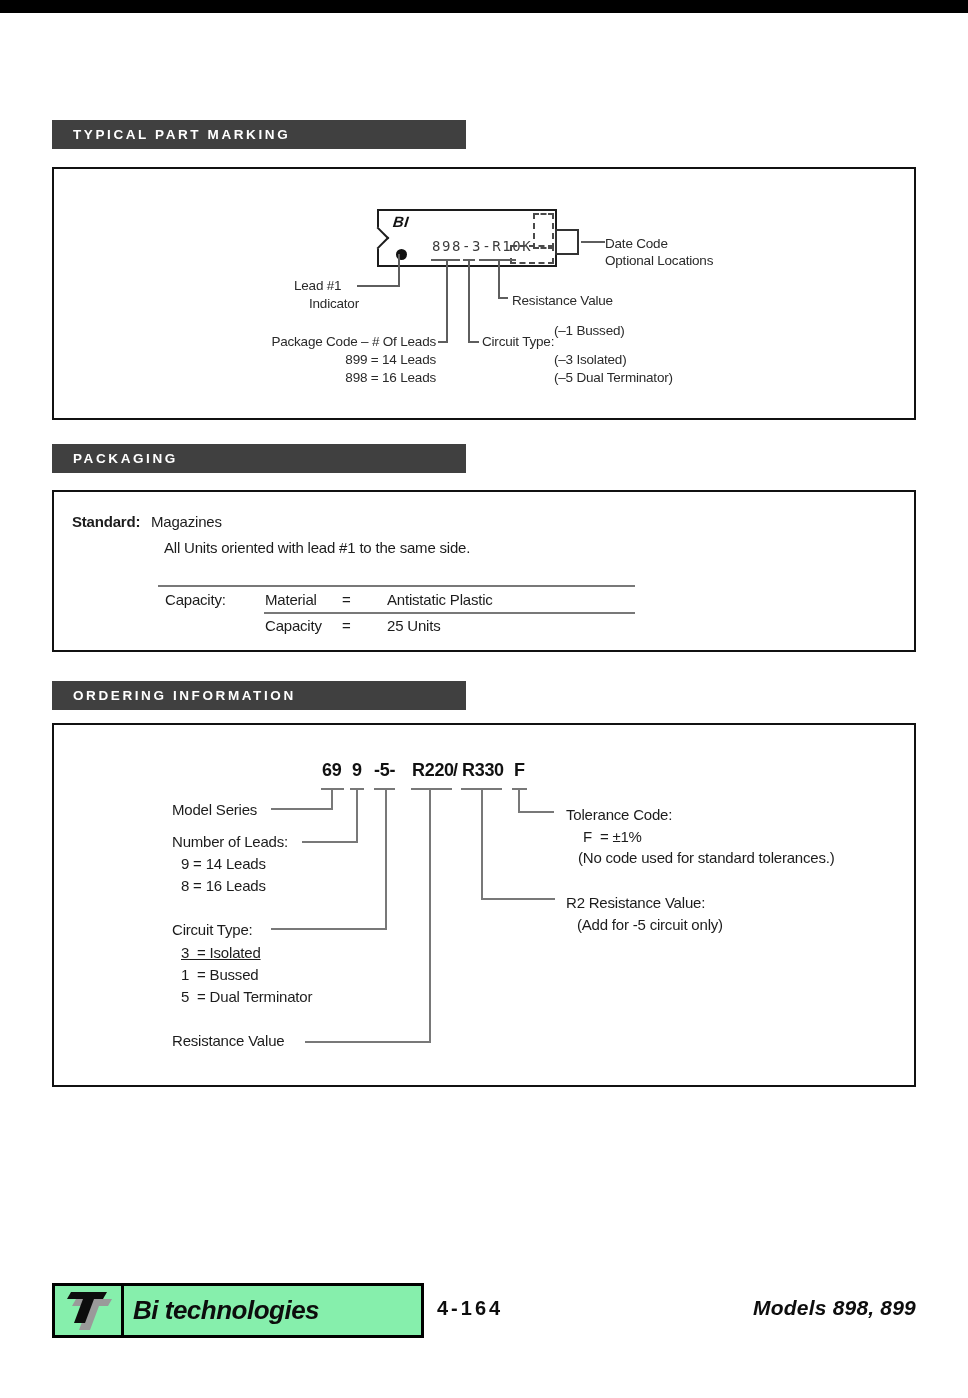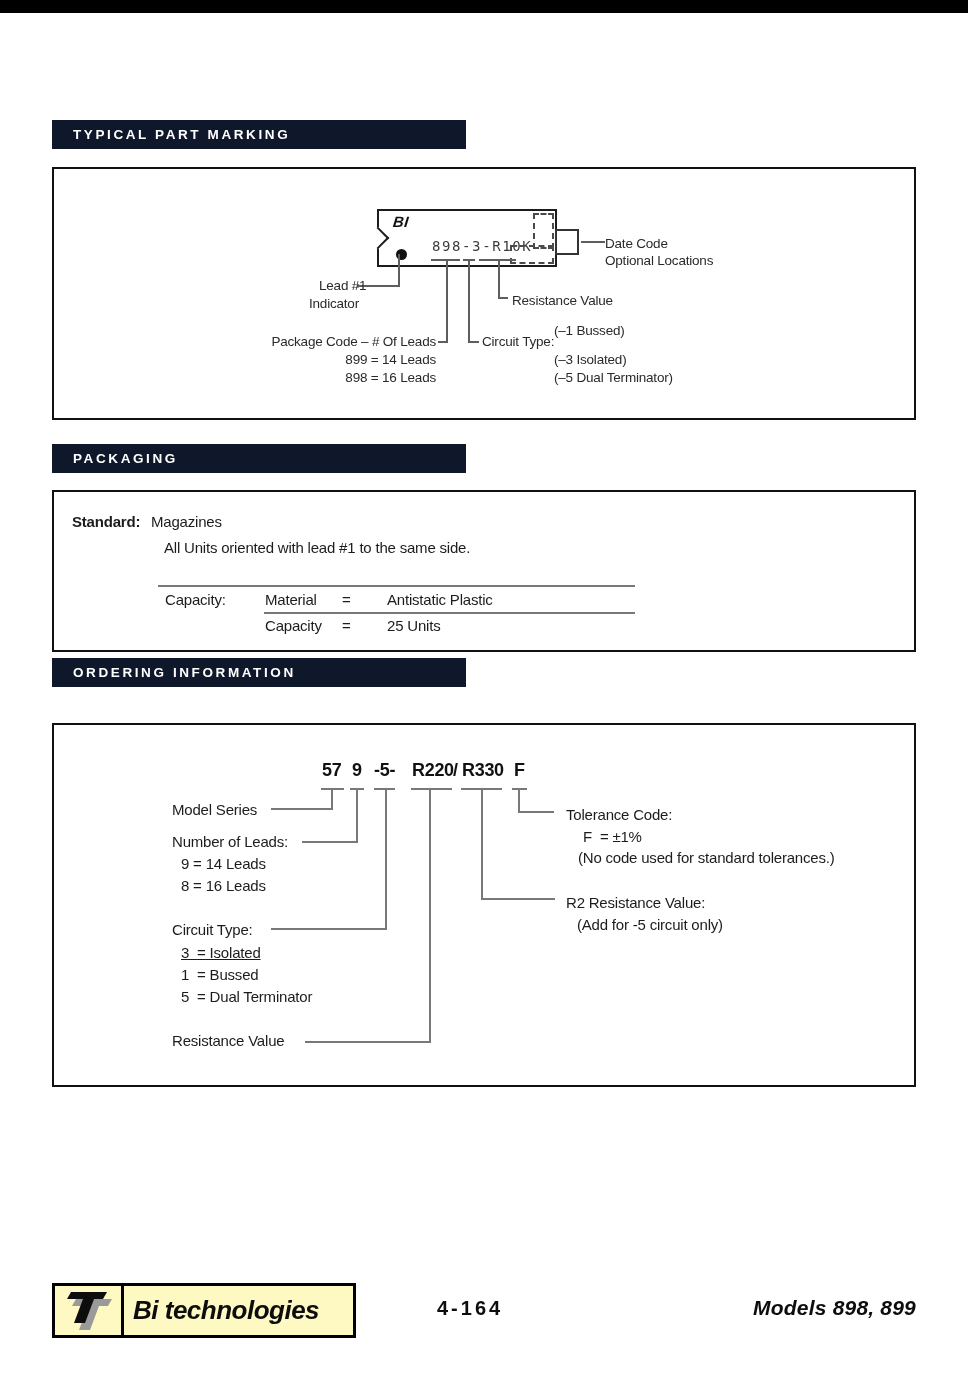--- a/index.html
+++ b/index.html
@@ -1,19 +1,19 @@
 <!DOCTYPE html>
 <html><head>
 <meta charset="utf-8">
 <style>
   html,body{margin:0;padding:0;background:#e8e8e8;}
   .page{position:relative;width:968px;height:1398px;background:#ffffff;
         font-family:"Liberation Sans",sans-serif;color:#1a1a1a;overflow:hidden;}
   .topbar{position:absolute;left:0;top:0;width:968px;height:13px;background:#000;}
-  .secbar{position:absolute;left:52px;width:414px;height:29px;background:#0f172a;
+  .secbar{position:absolute;left:52px;width:414px;height:29px;background:#404040;
           color:#fff;display:flex;align-items:center;padding-left:21px;box-sizing:border-box;
           font-weight:bold;font-size:13.5px;letter-spacing:2.6px;}
   .bigbox{position:absolute;left:52px;width:864px;border:2px solid #111;
           background:#fff;box-sizing:border-box;}
   .hline{position:absolute;height:2px;background:#5e5e5e;}
   .vline{position:absolute;width:2px;background:#5e5e5e;}
   .hline.lt,.vline.lt{background:#787878;}
   .dt{position:absolute;font-size:13.5px;color:#2a2a2a;white-space:nowrap;letter-spacing:-0.2px;}
   .ot{position:absolute;font-size:15px;color:#1c1c1c;white-space:nowrap;letter-spacing:-0.2px;}
   .pn{position:absolute;top:760px;font-weight:bold;font-size:18px;color:#111;
@@ -23,22 +23,22 @@
   .chip-notch{position:absolute;left:-9px;top:19px;width:14px;height:14px;background:#fff;
         border-top:2px solid #1c1c1c;border-right:2px solid #1c1c1c;transform:rotate(45deg);}
   .chip-logo{position:absolute;left:14px;top:2px;font-weight:900;font-style:italic;
         font-size:15px;letter-spacing:0.5px;transform:skewX(-6deg);color:#111;}
   .chip-dot{position:absolute;left:17px;top:38px;width:11px;height:11px;border-radius:50%;background:#111;}
   .chip-text{position:absolute;left:53px;top:27px;font-family:"DejaVu Sans Mono",monospace;
         font-size:14px;letter-spacing:1.6px;color:#3d3d3d;white-space:nowrap;}
   .dashbox{position:absolute;border:2px dashed #4a4a4a;background:transparent;box-sizing:border-box;}
   .tabbox{position:absolute;left:553px;top:227px;width:24px;height:26px;
         border:2px solid #333;background:#fff;box-sizing:border-box;}
-  .footbox{position:absolute;left:52px;top:1283px;width:304px;height:55px;
-        border:3px solid #000;box-sizing:border-box;background:#fef9c3;}
+  .footbox{position:absolute;left:52px;top:1283px;width:372px;height:55px;
+        border:3px solid #000;box-sizing:border-box;background:#86efac;}
   .footdiv{position:absolute;left:66px;top:0;width:3px;height:49px;background:#000;}
   .brand{position:absolute;left:78px;top:0;height:49px;display:flex;align-items:center;
         font-weight:900;font-style:italic;font-size:26px;letter-spacing:-0.5px;color:#0d0d0d;white-space:nowrap;}
   .pageno{position:absolute;left:437px;top:1297px;font-weight:900;font-size:20px;
         letter-spacing:3px;color:#0d0d0d;}
   .models{position:absolute;left:616px;top:1296px;width:300px;text-align:right;
         font-weight:900;font-style:italic;font-size:21px;letter-spacing:0.2px;color:#0d0d0d;white-space:nowrap;}
   .b{font-weight:bold;}
 </style>
 </head>
@@ -75,21 +75,21 @@
     <div class="hline" style="left:384px;top:172px;width:10px;"></div>
     <div class="hline" style="left:414px;top:172px;width:11px;"></div>
 
     <div class="hline" style="left:377px;top:90px;width:29px;"></div>
     <div class="hline" style="left:409px;top:90px;width:12px;"></div>
     <div class="hline" style="left:425px;top:90px;width:37px;"></div>
 
     <div class="dt" style="left:551px;top:67px;">Date Code</div>
     <div class="dt" style="left:551px;top:84px;">Optional Locations</div>
 
-    <div class="dt" style="left:265px;top:109px;">Lead #1</div>
+    <div class="dt" style="left:240px;top:109px;">Lead #1</div>
     <div class="dt" style="left:255px;top:127px;">Indicator</div>
 
     <div class="dt" style="left:458px;top:124px;">Resistance Value</div>
 
     <div class="dt" style="left:188px;width:194px;text-align:right;top:165px;">Package Code – # Of Leads</div>
     <div class="dt" style="left:188px;width:194px;text-align:right;top:183px;">899 = 14 Leads</div>
     <div class="dt" style="left:188px;width:194px;text-align:right;top:201px;">898 = 16 Leads</div>
 
     <div class="dt" style="left:428px;top:165px;">Circuit Type:</div>
     <div class="dt" style="left:500px;top:154px;">(–1 Bussed)</div>
@@ -111,27 +111,27 @@
 
     <div class="ot" style="left:111px;top:99px;">Capacity:</div>
     <div class="ot" style="left:211px;top:99px;">Material</div>
     <div class="ot" style="left:288px;top:99px;">=</div>
     <div class="ot" style="left:333px;top:99px;">Antistatic Plastic</div>
     <div class="ot" style="left:211px;top:125px;">Capacity</div>
     <div class="ot" style="left:288px;top:125px;">=</div>
     <div class="ot" style="left:333px;top:125px;">25 Units</div>
   </div>
 
-  <div class="secbar" style="top:658px;">
+  <div class="secbar" style="top:681px;">
     <span>ORDERING INFORMATION</span>
   </div>
 
   <div class="bigbox" style="top:723px;height:364px;"></div>
 
-  <div class="pn" style="left:322px;">57</div>
+  <div class="pn" style="left:322px;">69</div>
   <div class="pn" style="left:352px;">9</div>
   <div class="pn" style="left:374px;">-5-</div>
   <div class="pn" style="left:412px;">R220</div>
   <div class="pn" style="left:453px;">/</div>
   <div class="pn" style="left:462px;">R330</div>
   <div class="pn" style="left:514px;">F</div>
 
   <div class="hline lt" style="left:321px;top:788px;width:23px;"></div>
   <div class="hline lt" style="left:350px;top:788px;width:14px;"></div>
   <div class="hline lt" style="left:374px;top:788px;width:21px;"></div>

